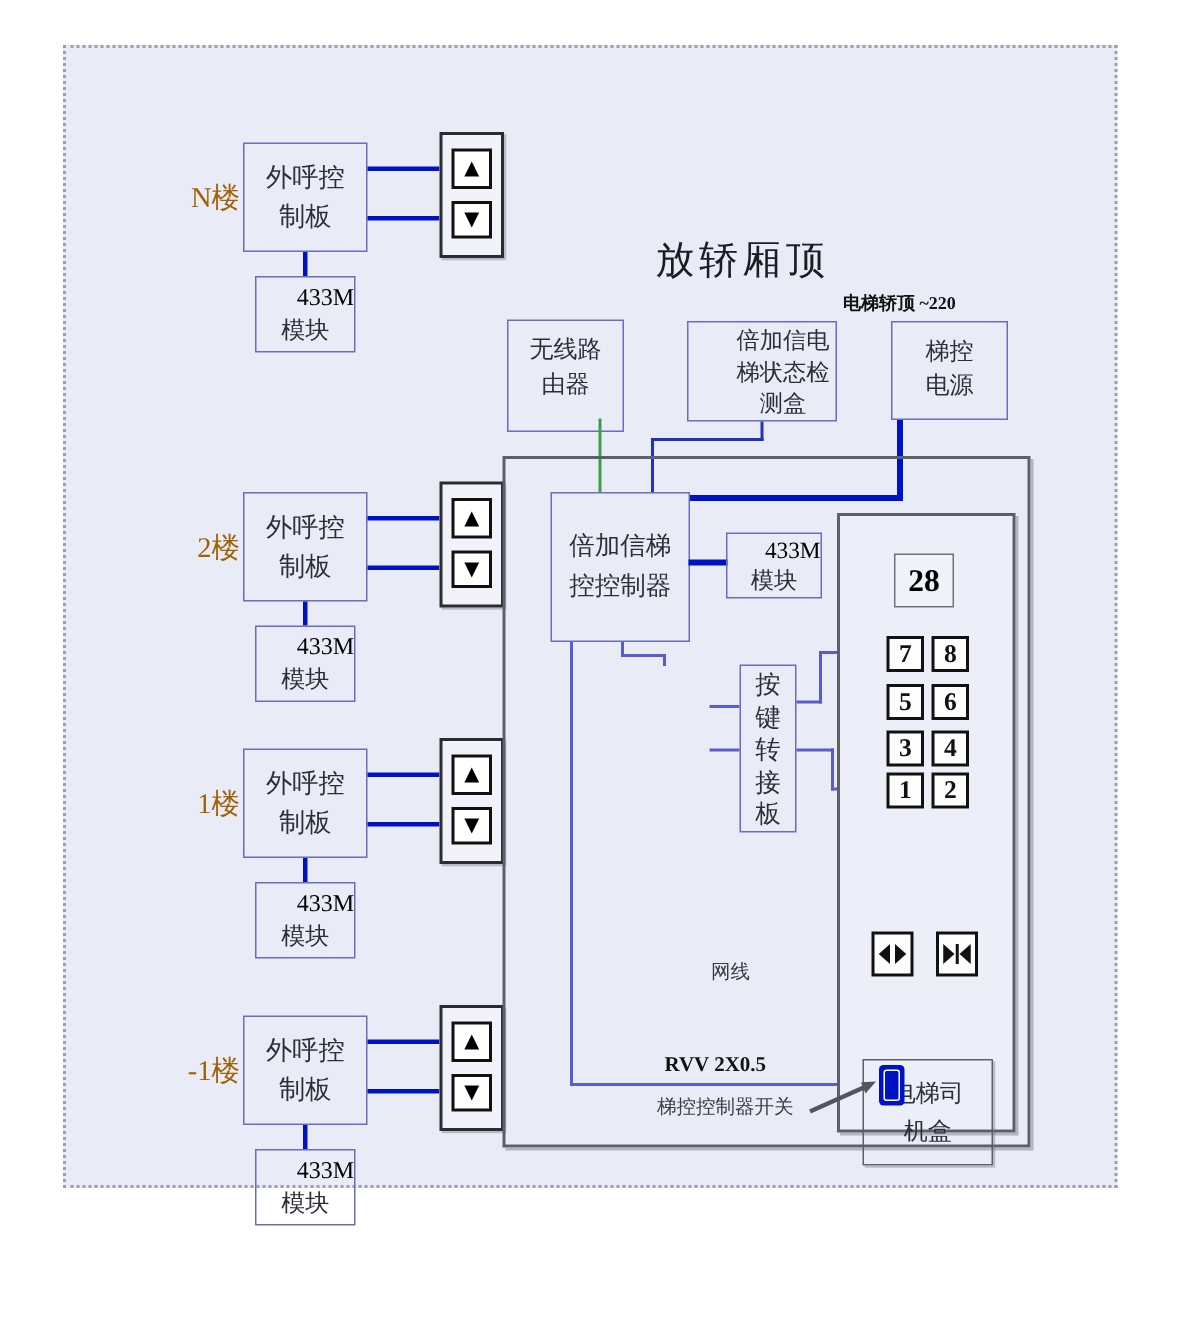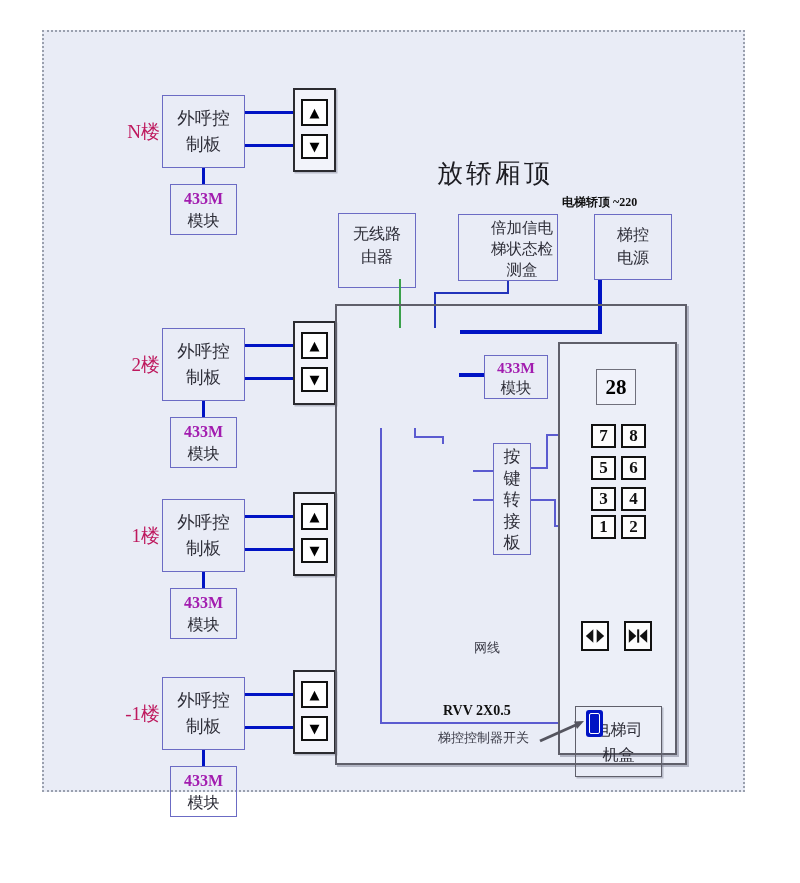--- a/index.html
+++ b/index.html
@@ -22,24 +22,24 @@
         font-weight:bold;font-size:17px;color:#111;}
   .wire{position:absolute;}
   .blue{background:#0013c4;}
   .violet{background:#5b5bd0;}
   .green{background:#3aa04a;}
   .navy{background:#2233bb;}
   
   .unit{position:absolute;left:42px;width:300px;height:240px;}
   .u0{top:63px;} .u1{top:296px;} .u2{top:467px;} .u3{top:645px;}
   .floor-label{position:absolute;left:18px;top:24px;width:56px;text-align:right;
-               font-size:19px;color:#be185d;}
+               font-size:19px;color:#a16207;}
   .board{left:76px;top:0;width:83px;height:73px;font-size:17.5px;line-height:26px;padding-top:9px;}
   .module{left:84px;top:89px;width:67px;height:51px;font-size:16px;line-height:22px;padding-top:3px;}
-  .m433{font-weight:bold;color:#a21caf;}
+  .m433{font-weight:normal;color:#000000;text-align:right;}
   .panel{position:absolute;left:207px;top:-7px;width:43px;height:84px;
          border:2px solid #2b2b30;box-sizing:border-box;background:#f2f3fa;
          box-shadow:1.5px 1.5px 0 rgba(110,115,135,.4);}
   .arrow-btn{position:absolute;left:215px;width:27px;border:2.5px solid #111;background:#fff;
              box-sizing:border-box;display:flex;align-items:center;justify-content:center;
              font-size:13px;color:#000;font-family:"DejaVu Sans",sans-serif;line-height:1;}
   .up{top:4px;height:27px;} .down{top:39px;height:25px;}
   .wb1{left:159px;top:16px;width:48px;height:3px;}
   .wb2{left:159px;top:49px;width:48px;height:3px;}
   .wbm{left:116px;top:73px;width:3px;height:16px;}
@@ -173,20 +173,24 @@
 
   <div class="wire green abs" style="left:399px;top:279px;width:2px;height:49px;"></div>
   <div class="wire navy abs" style="left:507px;top:281px;width:2px;height:13px;"></div>
   <div class="wire navy abs" style="left:434px;top:292px;width:75px;height:2px;"></div>
   <div class="wire navy abs" style="left:434px;top:292px;width:2px;height:36px;"></div>
   <div class="wire blue abs" style="left:598px;top:280px;width:4px;height:53px;"></div>
   <div class="wire blue abs" style="left:460px;top:330px;width:142px;height:4px;"></div>
 
   <div class="gbox abs" id="cartop-box"></div>
 
+  <div class="vbox" id="controller">
+    <div>倍加信梯</div>
+    <div>控控制器</div>
+  </div>
   <div class="wire blue abs" style="left:459px;top:373px;width:26px;height:4px;"></div>
   <div class="vbox" id="mod433">
     <div class="m433">433M</div>
     <div>模块</div>
   </div>
 
   <div class="wire violet abs" style="left:414px;top:428px;width:2px;height:10px;"></div>
   <div class="wire violet abs" style="left:414px;top:436px;width:30px;height:2px;"></div>
   <div class="wire violet abs" style="left:442px;top:436px;width:2px;height:8px;"></div>
 

